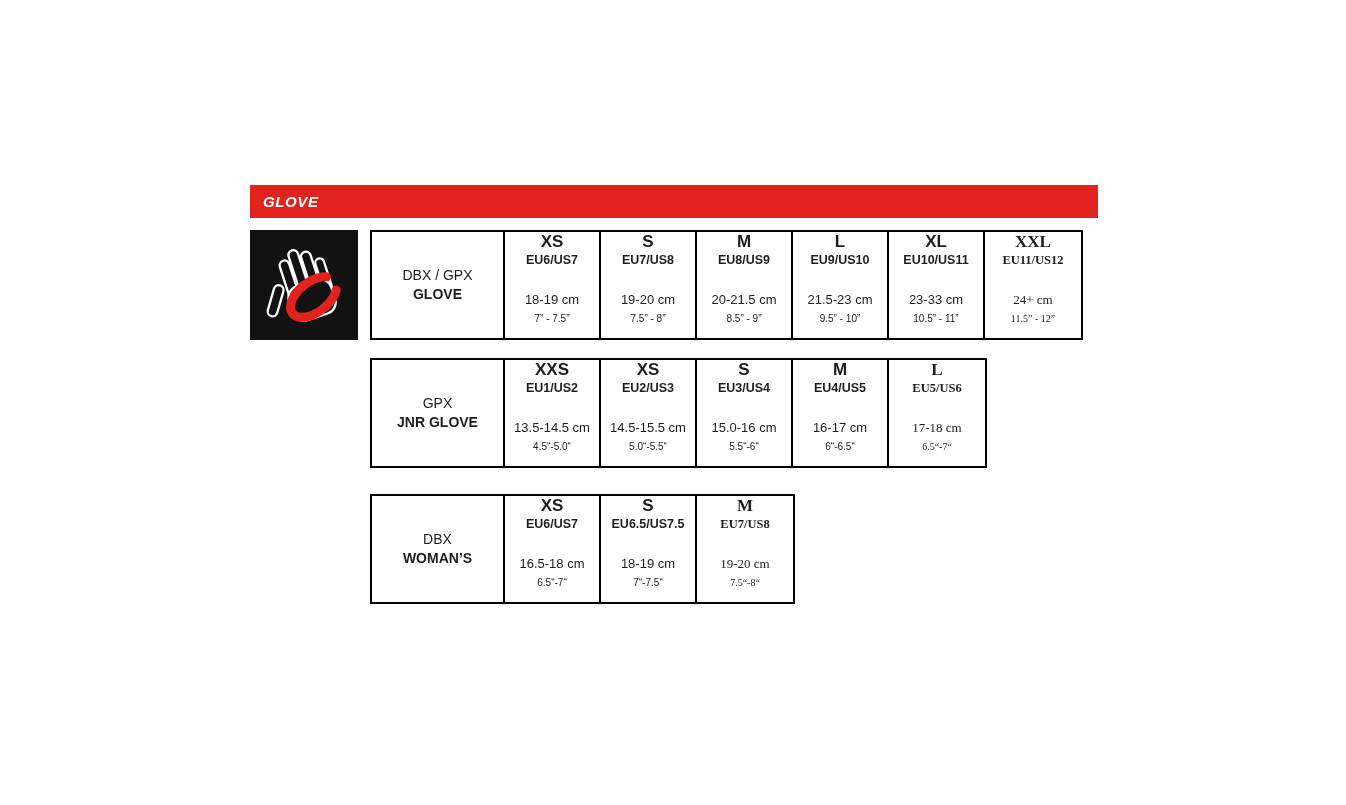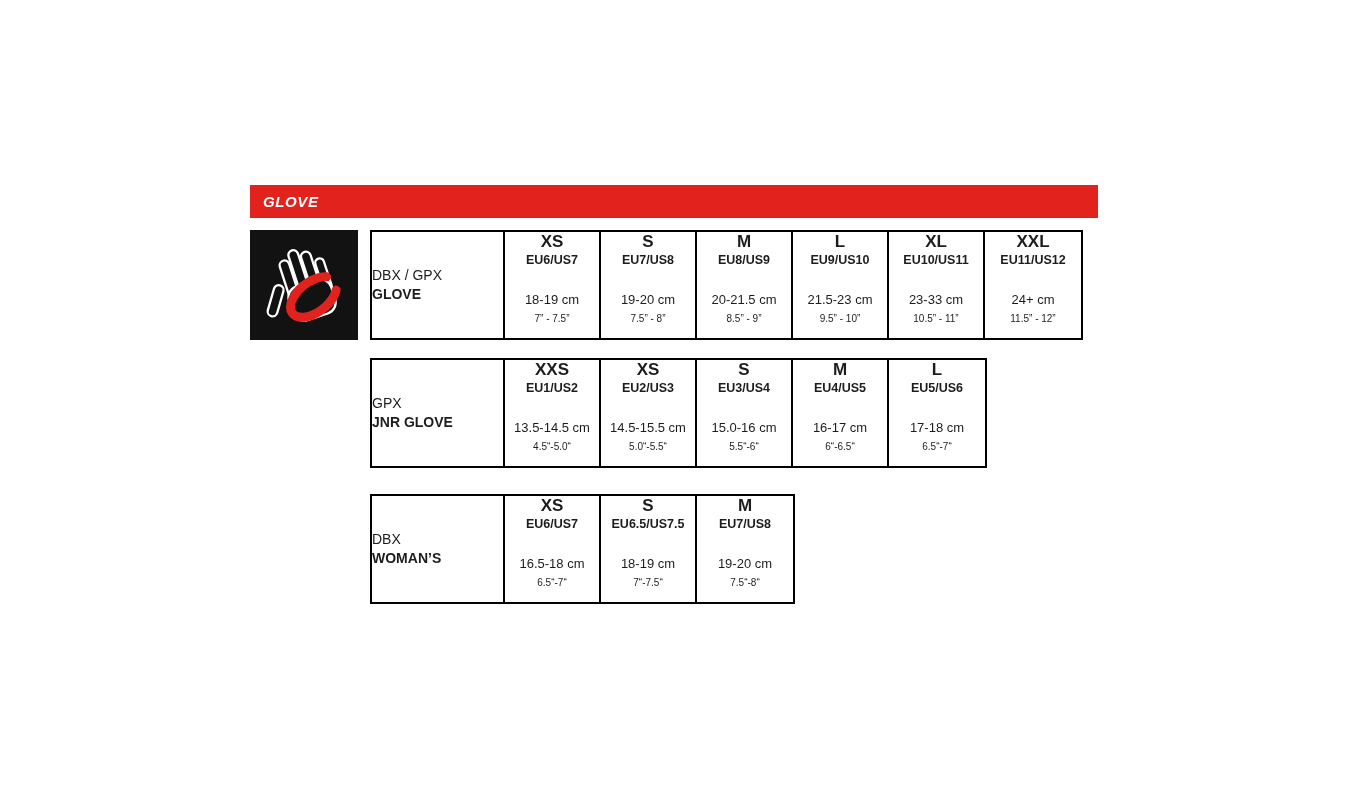--- a/index.html
+++ b/index.html
@@ -35,30 +35,30 @@
   
   .tables{position:absolute;left:370px;top:230px;}
   .size-table{
     display:flex;border:2px solid var(--border);background:#fff;
     width:max-content;
   }
   .size-table + .size-table{margin-top:18px;}
   .size-table.last{margin-top:26px;}
   .label-cell{
     width:133px;height:106px;border-right:2px solid var(--border);
-    display:flex;flex-direction:column;align-items:flex-start;justify-content:center;
+    display:flex;flex-direction:column;align-items:center;justify-content:center;
     text-align:center;font-size:14px;line-height:19px;
   }
   .label-top{font-weight:400;}
   .label-bottom{font-weight:700;}
   .size-col{
     width:96px;height:106px;border-right:2px solid var(--border);
     text-align:center;padding-top:0;
   }
-  .size-col:last-child{border-right:none;}
+  .size-col:last-child{border-right:none;font-family:Liberation Serif, serif;}
   .col-size{font-size:17px;font-weight:700;line-height:20px;}
   .col-fit{font-size:12.5px;font-weight:700;line-height:16px;white-space:nowrap;}
   .col-cm{font-size:13px;margin-top:24px;line-height:16px;white-space:nowrap;}
   .col-inch{font-size:10px;margin-top:3px;line-height:16px;white-space:nowrap;}
 </style>
 </head>
 <body>
 
 <div class="page">
 

